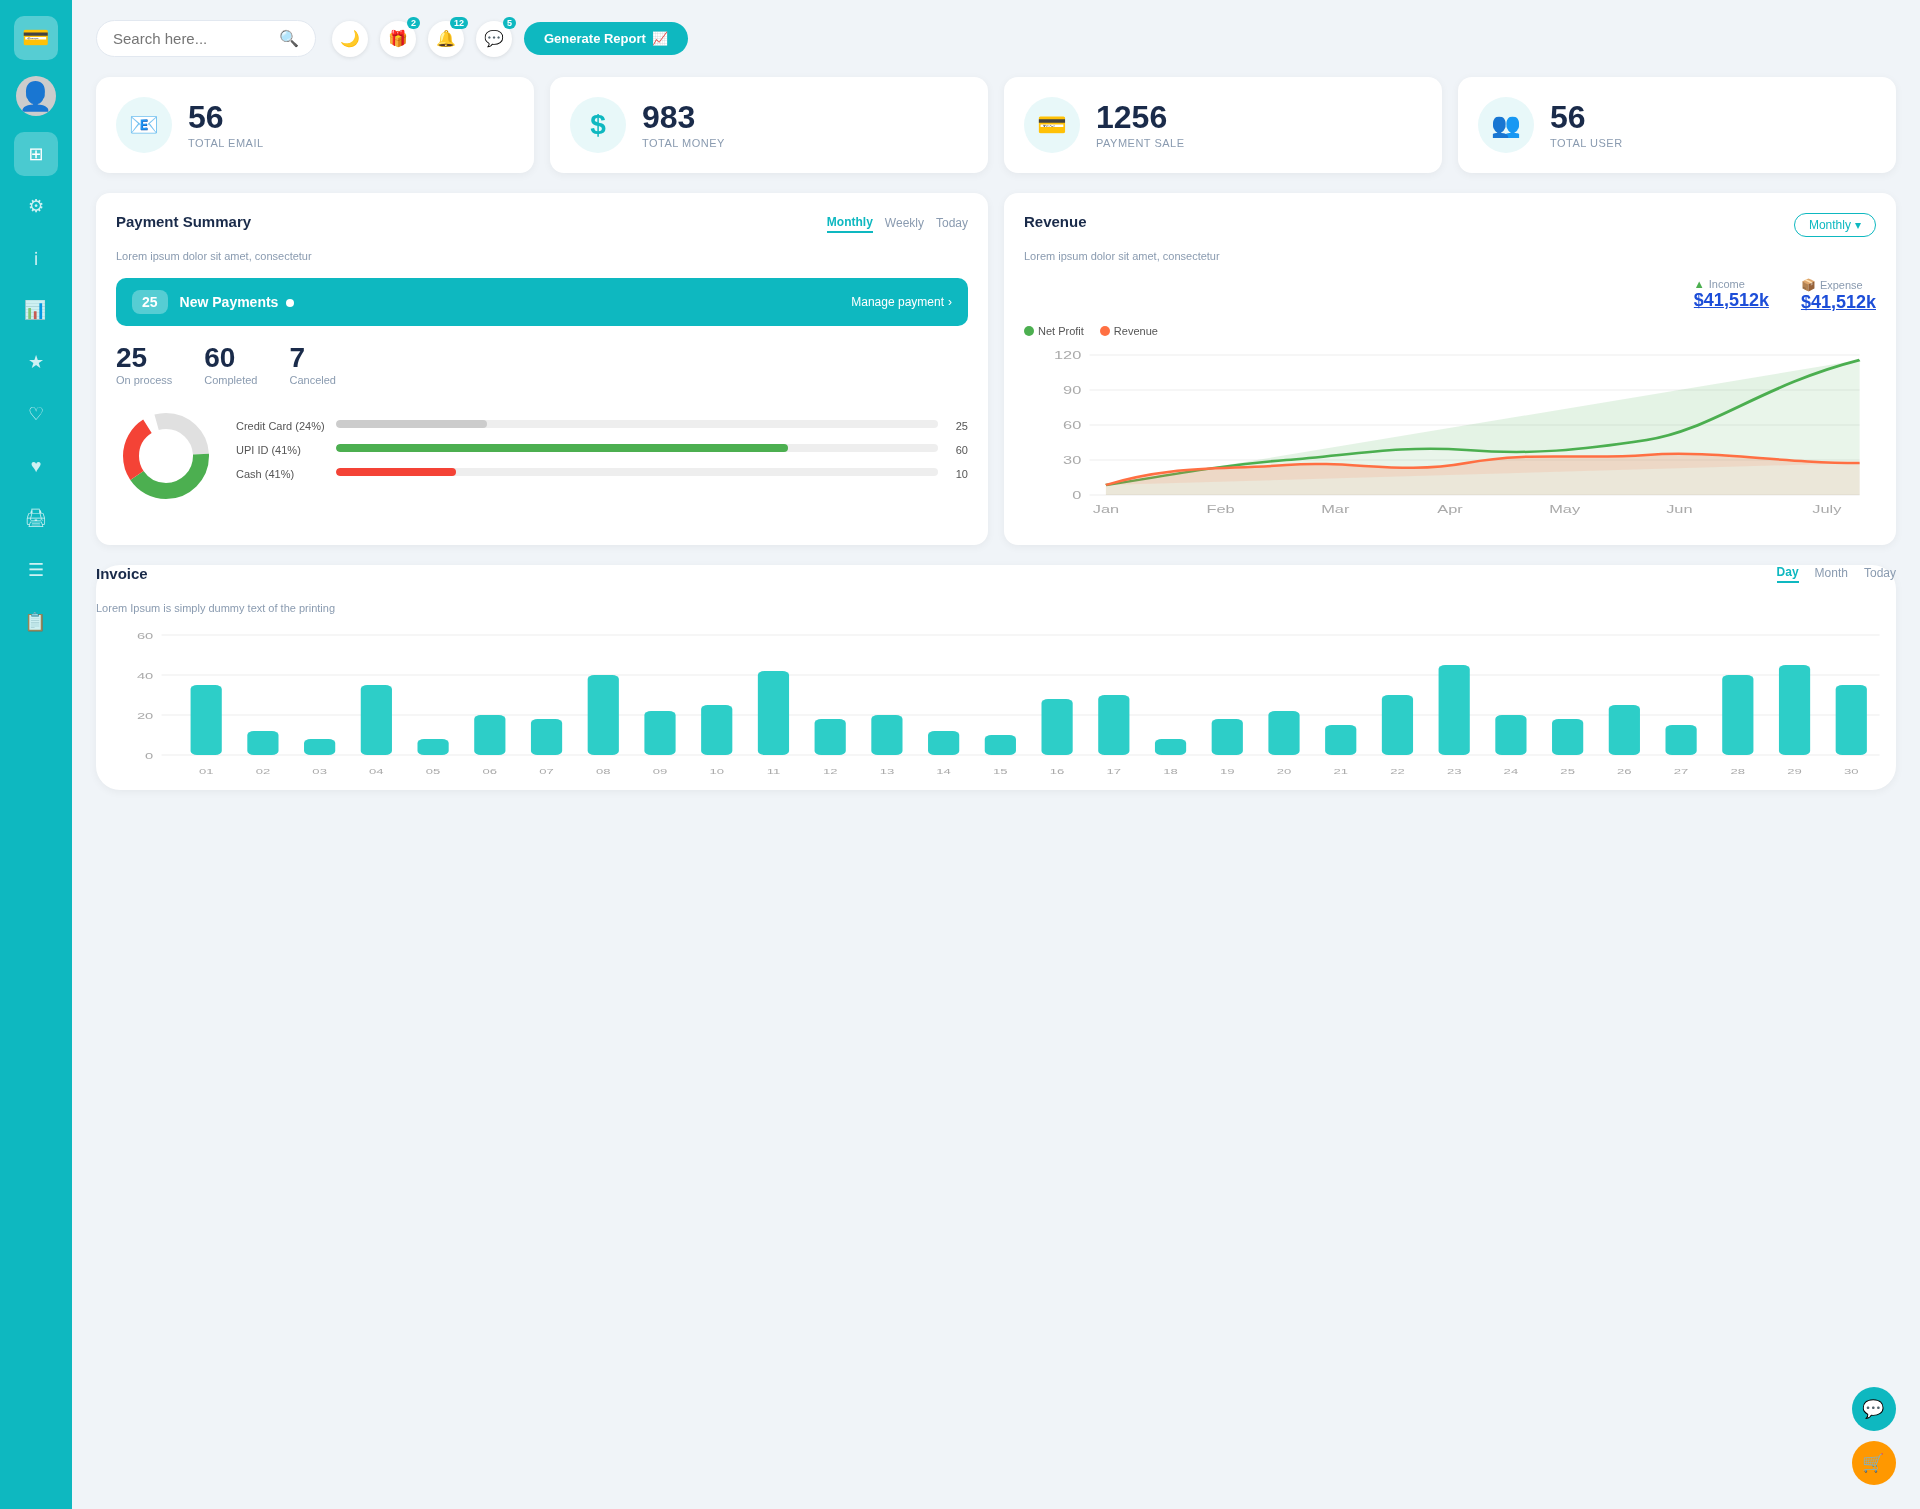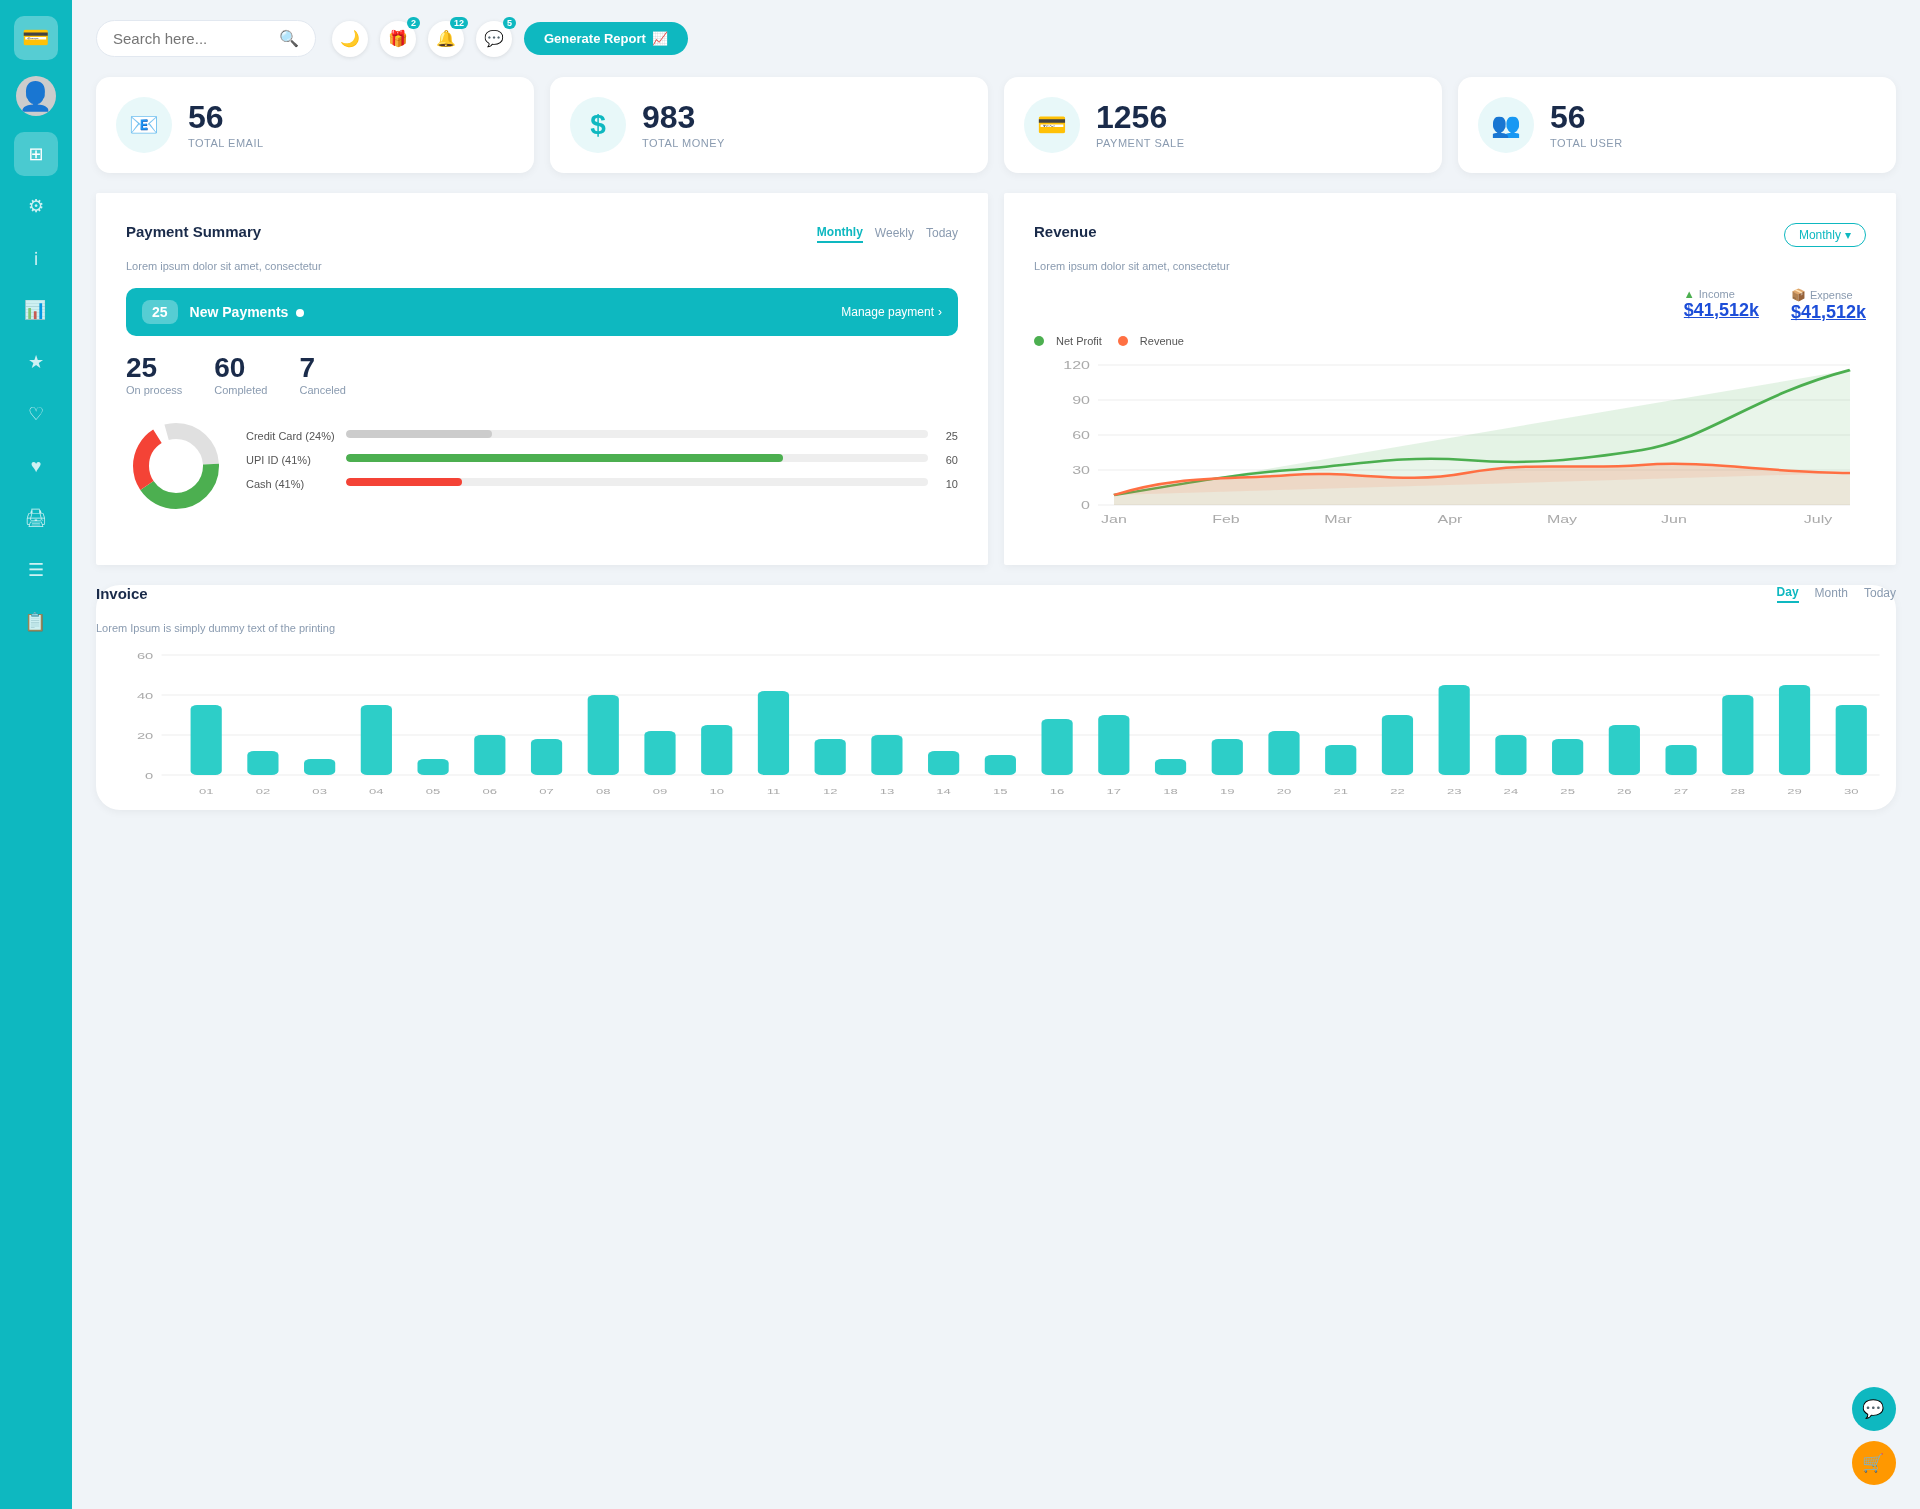--- a/index.html
+++ b/index.html
@@ -162,22 +162,22 @@
     .bottom-row {
       display: grid;
       grid-template-columns: 1fr 1fr;
       gap: 16px;
       margin-bottom: 20px;
     }
 
     
     .panel {
       background: #fff;
-      border-radius: 2px;
-      padding: 30px;
+      border-radius: 14px;
+      padding: 20px;
       box-shadow: 0 2px 8px rgba(0,0,0,0.05);
     }
     .panel-header {
       display: flex;
       align-items: flex-start;
       justify-content: space-between;
       margin-bottom: 16px;
     }
     .panel-title {
       font-size: 15px;
@@ -324,21 +324,21 @@
       padding: 4px 14px;
       font-size: 12px;
       cursor: pointer;
       display: flex; align-items: center; gap: 4px;
     }
 
     .legend {
       display: flex; gap: 16px; margin-bottom: 8px;
     }
     .legend-item {
-      display: flex; align-items: center; gap: 12px;
+      display: flex; align-items: center; gap: 4px;
       font-size: 11px; color: #555;
     }
     .legend-dot {
       width: 10px; height: 10px; border-radius: 50%;
     }
 
     
     .chart-area {
       width: 100%;
       height: 180px;

